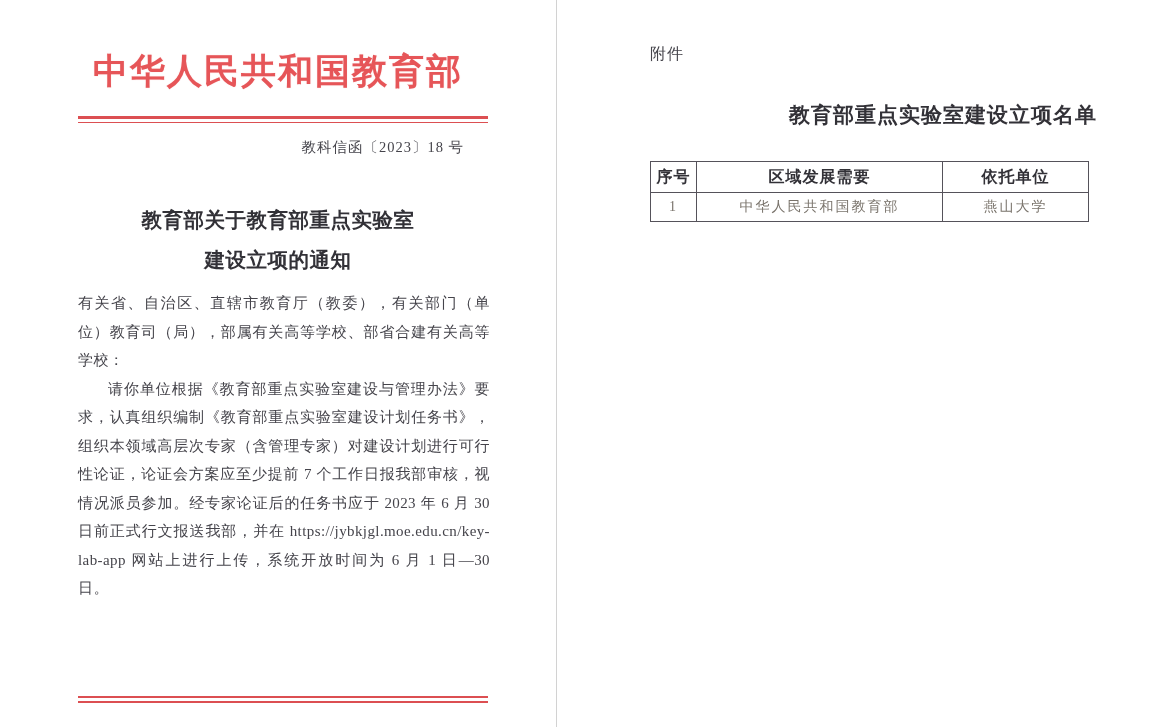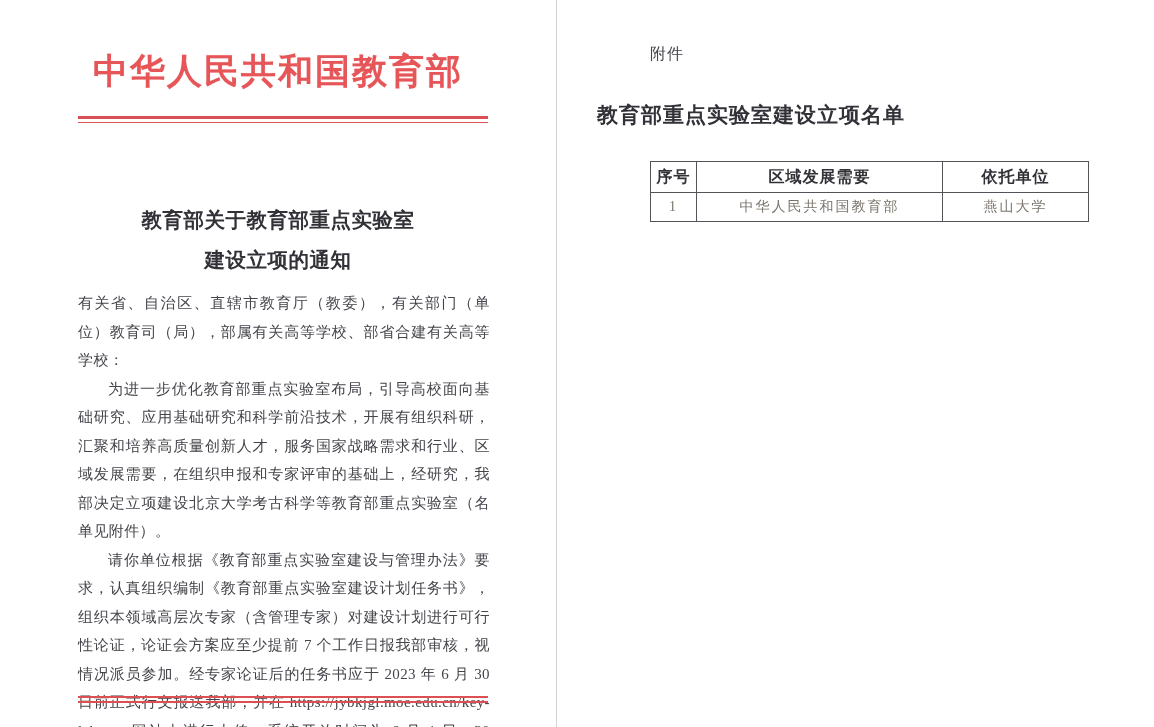--- a/index.html
+++ b/index.html
@@ -62,21 +62,21 @@
   }
   .body-block p.indent { text-indent: 2em; }
 
   
   .attachment-label {
     position: absolute; top: 44px; left: 93px;
     font-size: 16px; color: var(--body-text); letter-spacing: 1px; text-align: right;
   }
   .table-title {
     position: absolute; top: 101px; left: 40px; width: 500px;
-    text-align: left; color: var(--heading-text);
+    text-align: right; color: var(--heading-text);
     font-size: 21px; font-weight: bold; letter-spacing: 1px;
     white-space: nowrap;
   }
   table.lab-table {
     position: absolute; top: 161px; left: 93px; width: 438px;
     border-collapse: collapse; table-layout: fixed;
   }
   table.lab-table th, table.lab-table td {
     border: 1px solid var(--table-border);
     text-align: center; vertical-align: middle;
@@ -96,29 +96,29 @@
 </head>
 <body>
 
 <div class="canvas">
 
   <div class="page page-left">
     <div class="letterhead">中华人民共和国教育部</div>
 
     <div class="red-rule rule-top"></div>
 
+    <div class="doc-number">教科信函〔2023〕18 号</div>
 
     <div class="doc-title">
       <div>教育部关于教育部重点实验室</div>
       <div>建设立项的通知</div>
     </div>
 
     <div class="body-block">
       <p>有关省、自治区、直辖市教育厅（教委），有关部门（单位）教育司（局），部属有关高等学校、部省合建有关高等学校：</p>
-      <p class="indent">为进一步优化教育部重点实验室布局，引导高校面向基础研究、应用基础研究和科学前沿技术，开展有组织科研，汇聚和培养高质量创新人才，服务国家战略需求和行业、区域发展需要，在组织申报和专家评审的基础上，经研究，我部决定立项建设北京大学考古科学等教育部重点实验室（名单见附件）。</p>
       <p class="indent">请你单位根据《教育部重点实验室建设与管理办法》要求，认真组织编制《教育部重点实验室建设计划任务书》，组织本领域高层次专家（含管理专家）对建设计划进行可行性论证，论证会方案应至少提前 7 个工作日报我部审核，视情况派员参加。经专家论证后的任务书应于 2023 年 6 月 30 日前正式行文报送我部，并在 https://jybkjgl.moe.edu.cn/key-lab-app 网站上进行上传，系统开放时间为 6 月 1 日—30 日。</p>
     </div>
 
     <div class="red-rule rule-bottom"></div>
   </div>
 
   <div class="divider"></div>
 
   <div class="page page-right">
     <div class="attachment-label">附件</div>

